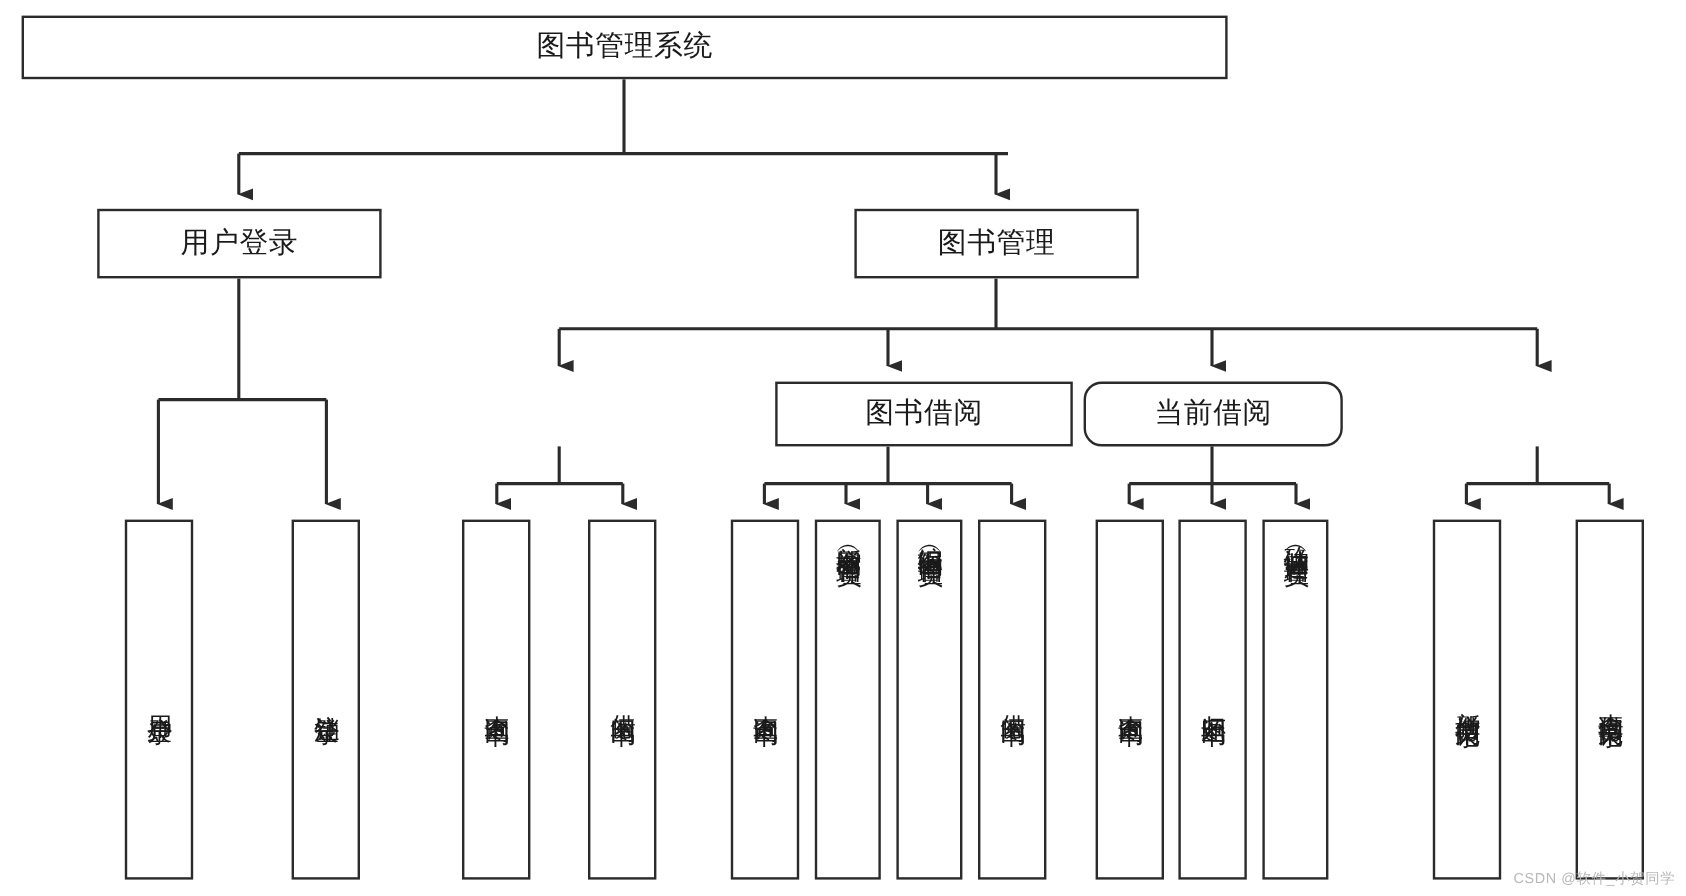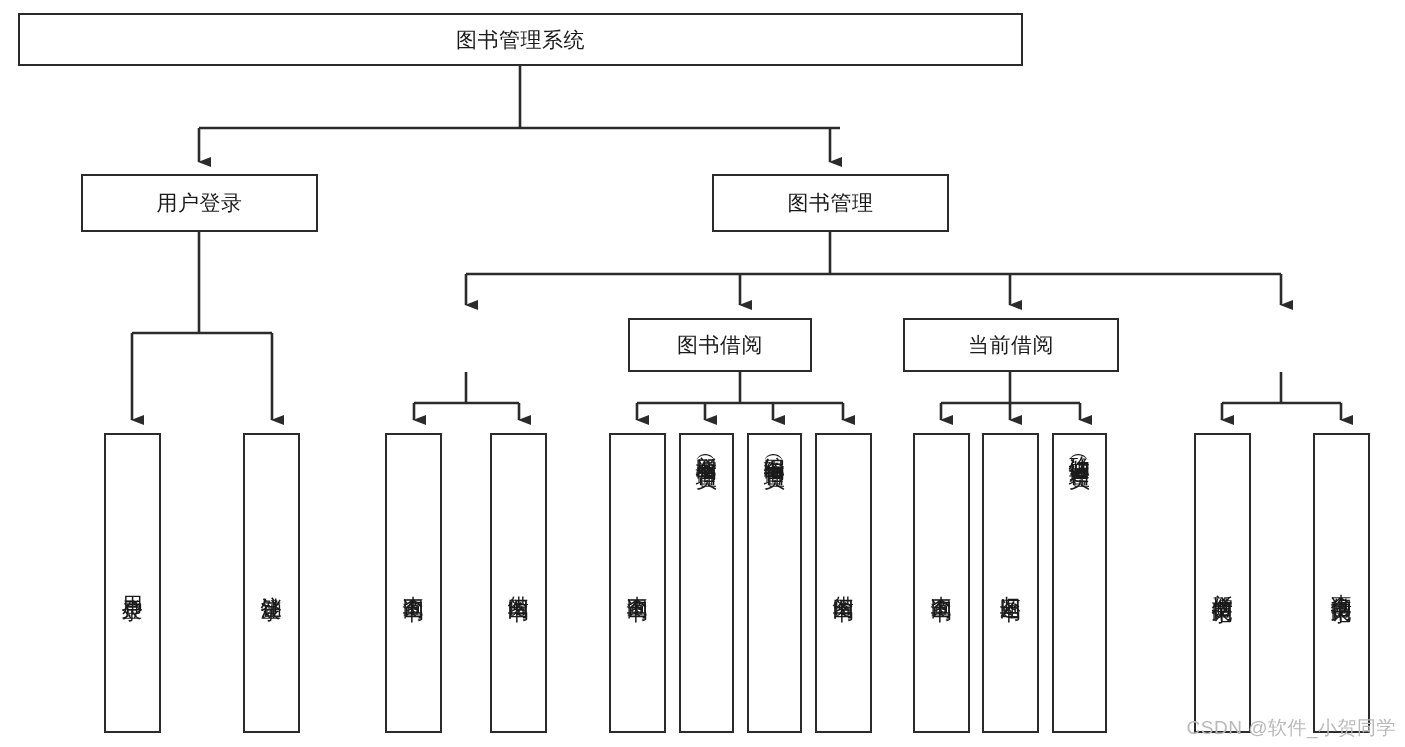--- a/index.html
+++ b/index.html
@@ -35,21 +35,21 @@
     display: flex;
     align-items: center;
     justify-content: center;
   }
   .node-label {
     color: #1a1a1a;
     letter-spacing: 0.5px;
     white-space: pre;
   }
   .node.horizontal .node-label {
-    font-size: 21px;
+    font-size: 24px;
     line-height: 1.1;
   }
   .node.vertical {
     align-items: flex-start;
     justify-content: center;
     padding-top: 4px;
   }
   .node.vertical .node-label {
     writing-mode: vertical-rl;
     text-orientation: upright;
@@ -58,21 +58,21 @@
     letter-spacing: 2px;
   }
   .node.vertical.centered {
     align-items: center;
     padding-top: 0;
   }
   #watermark {
     position: absolute;
     right: 9px;
     bottom: 6px;
-    font-size: 19px;
+    font-size: 12px;
     color: #b9b9b9;
     letter-spacing: 0.5px;
     white-space: nowrap;
   }
 </style>
 </head>
 <body>
 
 <div id="diagram-root">
 
@@ -130,24 +130,24 @@
     <span class="node-label">图书管理系统</span>
   </div>
 
   <div class="node horizontal" style="left:81px; top:174px; width:237px; height:58px;">
     <span class="node-label">用户登录</span>
   </div>
   <div class="node horizontal" style="left:712px; top:174px; width:237px; height:58px;">
     <span class="node-label">图书管理</span>
   </div>
 
-  <div class="node horizontal" style="left:628px; top:318px; width:184px; height:54px;">
+  <div class="node horizontal" style="left:646px; top:318px; width:248px; height:54px;">
     <span class="node-label">图书借阅</span>
   </div>
-  <div class="node horizontal" style="left:903px; top:318px; width:216px; height:54px;">
+  <div class="node horizontal" style="left:903px; top:318px; width:216px; height:54px;border-radius:15px;">
     <span class="node-label">当前借阅</span>
   </div>
 
   <div class="node vertical centered" style="left:104px; top:433px; width:57px; height:300px;">
     <span class="node-label">用户登录</span>
   </div>
   <div class="node vertical centered" style="left:243px; top:433px; width:57px; height:300px;">
     <span class="node-label">注销登录</span>
   </div>
 

